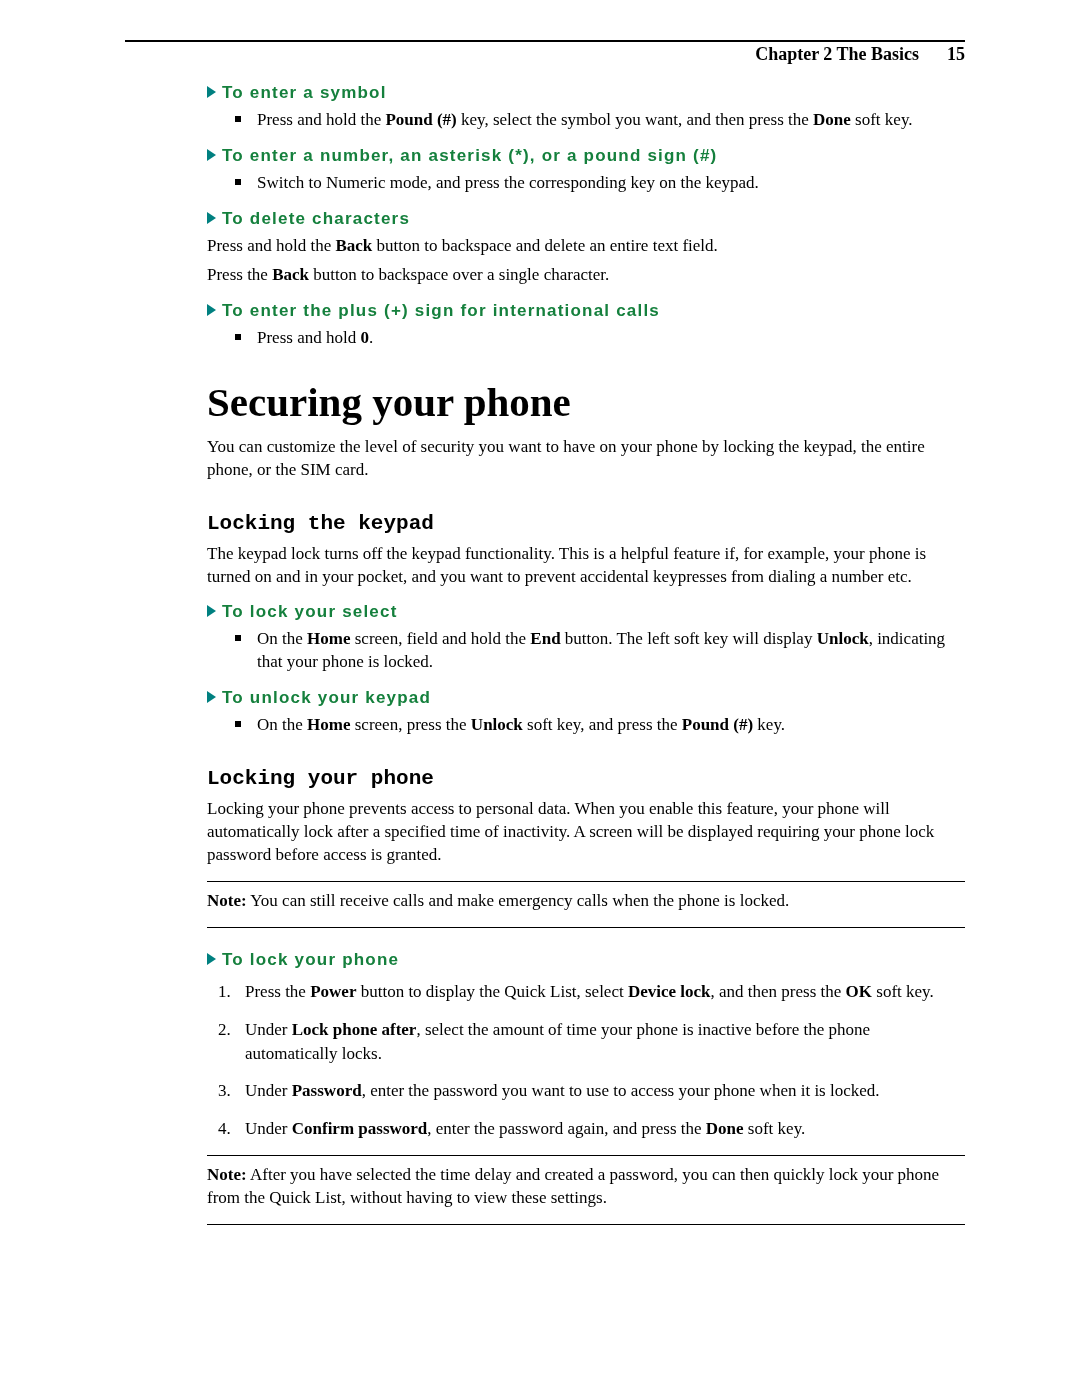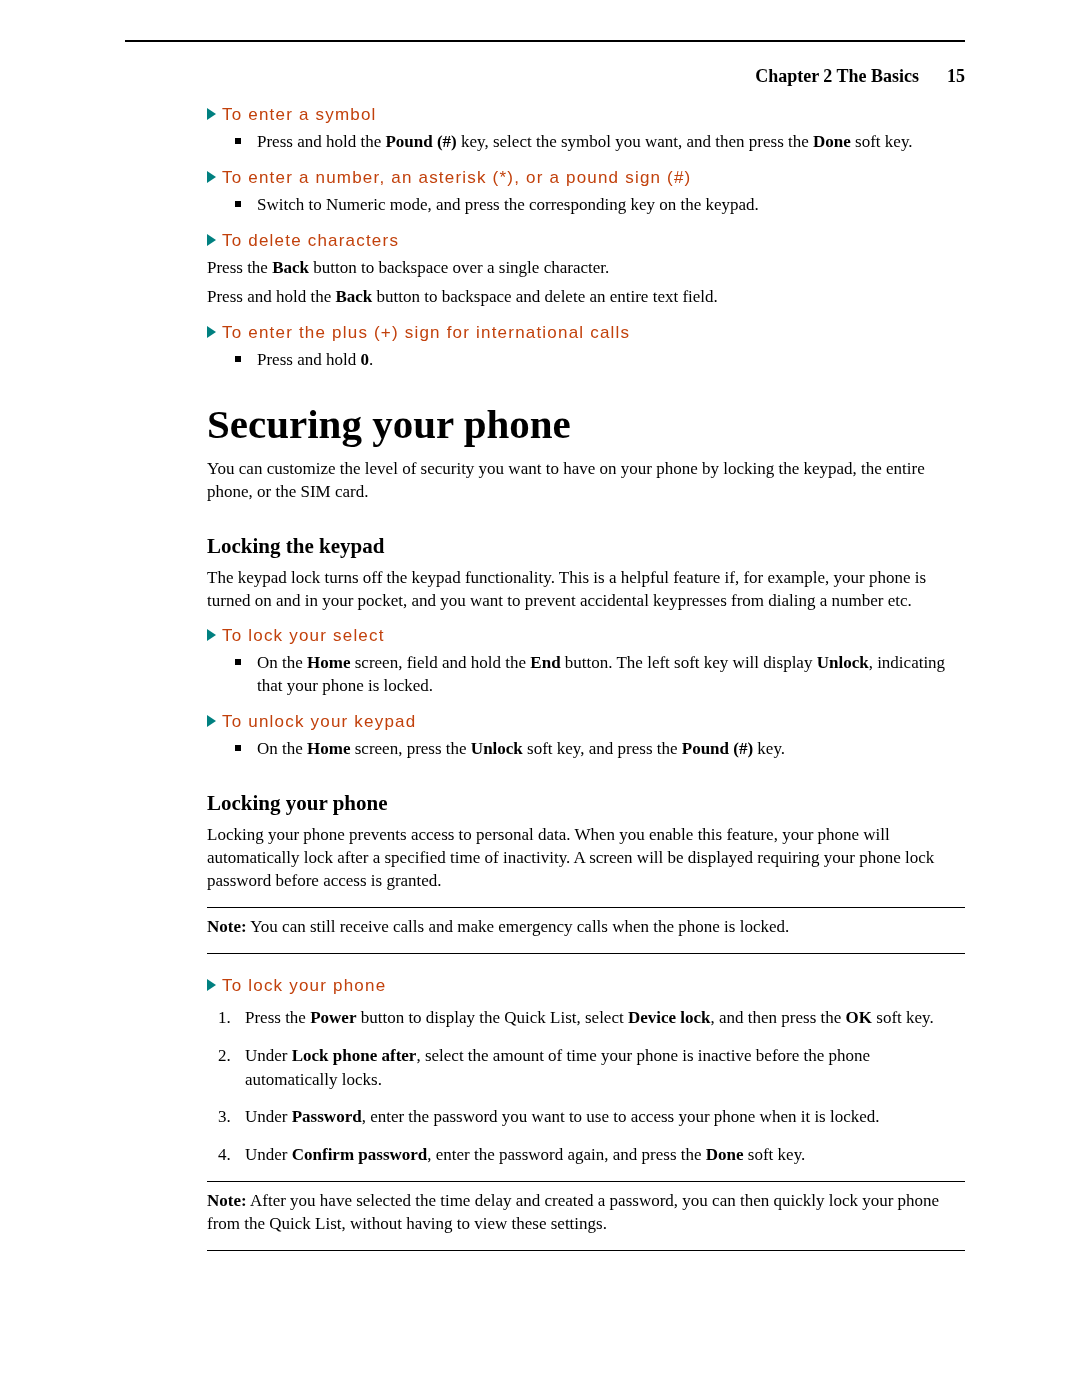--- a/index.html
+++ b/index.html
@@ -18,41 +18,41 @@
   }
   .rule {
     border: none;
     border-top: 2px solid #000;
     margin: 0;
   }
   .header-row {
     display: flex;
     justify-content: flex-end;
     align-items: baseline;
-    margin: 24px 0 18px 0;
+    margin: 2px 0 18px 0;
     font-family: "Times New Roman", Times, serif;
   }
   .chapter-title {
     font-weight: bold;
     font-size: 18px;
   }
   .page-num {
     font-weight: bold;
     font-size: 18px;
     margin-left: 28px;
   }
   .content {
     padding-left: 82px;
   }
   .proc-heading {
-    color: #c2410c;
+    color: #15803d;
     font-family: Arial, Helvetica, sans-serif;
     font-size: 17px;
     letter-spacing: 1.2px;
-    font-weight: 400;
+    font-weight: 700;
     margin: 14px 0 6px 0;
   }
   .proc-heading .tri {
     display: inline-block;
     width: 0; height: 0;
     border-top: 6px solid transparent;
     border-bottom: 6px solid transparent;
     border-left: 9px solid #008080;
     margin-right: 6px;
     vertical-align: baseline;
@@ -83,21 +83,21 @@
     line-height: 1.35;
     margin: 6px 0;
   }
   h1.section {
     font-family: "Times New Roman", Times, serif;
     font-weight: bold;
     font-size: 41px;
     margin: 28px 0 10px 0;
   }
   h2.subsection {
-    font-family: Liberation Serif, serif;
+    font-family: Liberation Mono, monospace;
     font-weight: bold;
     font-size: 21px;
     margin: 30px 0 8px 0;
   }
   .note-rule {
     border: none;
     border-top: 1.5px solid #000;
     margin: 14px 0 8px 0;
   }
   ol.steps {
@@ -137,24 +137,24 @@
       <span class="tri"></span><span>To enter a number, an asterisk (*), or a pound sign (#)</span>
     </div>
     <ul class="bullet">
       <li><span>Switch to Numeric mode, and press the corresponding key on the keypad.</span></li>
     </ul>
 
     <div class="proc-heading">
       <span class="tri"></span><span>To delete characters</span>
     </div>
     <p class="body-text">
+      <span>Press and hold the </span><b>Back</b><span> button to backspace and delete an entire text field.</span>
+    </p>
+    <p class="body-text">
       <span>Press the </span><b>Back</b><span> button to backspace over a single character.</span>
-    </p>
-    <p class="body-text">
-      <span>Press and hold the </span><b>Back</b><span> button to backspace and delete an entire text field.</span>
     </p>
 
     <div class="proc-heading">
       <span class="tri"></span><span>To enter the plus (+) sign for international calls</span>
     </div>
     <ul class="bullet">
       <li>
         <span>Press and hold </span><b>0</b><span>.</span>
       </li>
     </ul>

